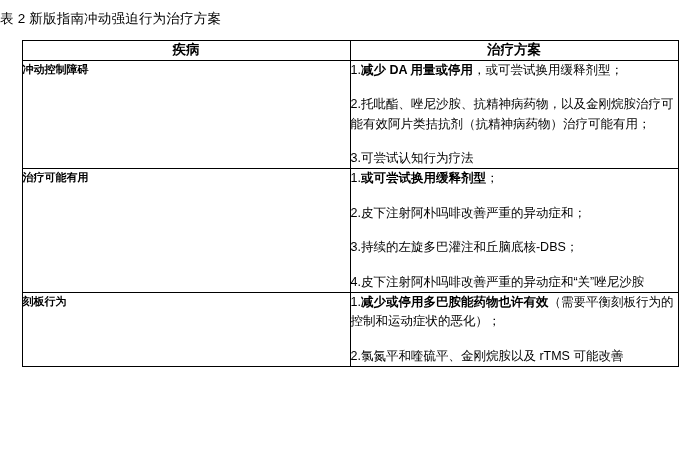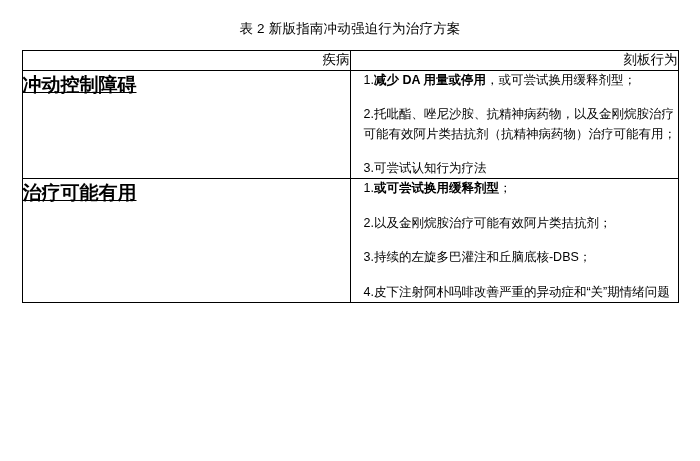--- a/index.html
+++ b/index.html
@@ -14,95 +14,100 @@
     color: #000000;
     overflow: hidden;
   }
   .page {
     position: relative;
     width: 700px;
     height: 461px;
     box-sizing: border-box;
   }
   .caption {
-    text-align: center;
     font-size: 13.5px;
     line-height: 1.4;
-    padding-top: 20px;
+    padding-top: 10px;
     padding-bottom: 11px;
     letter-spacing: 0.2px;
   }
   table.main {
     border-collapse: collapse;
     width: 657px;
     margin: 0 auto;
     table-layout: fixed;
   }
   table.main td, table.main th {
     border: 1px solid #000000;
     vertical-align: top;
     padding: 0;
   }
   th.hdr {
-    text-align: right;
-    font-weight: normal;
+    text-align: center;
+    font-weight: bold;
     font-size: 13.5px;
     padding: 7px 0 7px 0;
     height: 19px;
   }
   td.disease {
     font-weight: bold;
-    font-size: 19px;
+    font-size: 11px;
     padding: 13px 6px 8px 7px;
     line-height: 1.5;
     width: 128px;
-    text-decoration: underline;
   }
   td.treat {
     font-size: 12.5px;
     padding: 12px 9px 10px 8px;
     line-height: 1.55;
   }
   .line {
-    margin: 0 0 15px 13px;
+    margin: 0 0 15px 0;
   }
   .line:last-child {
     margin-bottom: 0;
   }
   .b { font-weight: bold; }
   .idx { font-weight: normal; }
 </style>
 </head>
 <body>
 
 <div class="page">
 
   <div class="caption">表 2 新版指南冲动强迫行为治疗方案</div>
 
   <table class="main">
     <thead>
       <tr>
         <th class="hdr">疾病</th>
-        <th class="hdr">刻板行为</th>
+        <th class="hdr">治疗方案</th>
       </tr>
     </thead>
     <tbody>
       <tr>
         <td class="disease">冲动控制障碍</td>
         <td class="treat">
           <div class="line"><span class="idx">1.</span><span class="b">减少 DA 用量或停用</span><span>，或可尝试换用缓释剂型；</span></div>
           <div class="line"><span class="idx">2.</span><span>托吡酯、唑尼沙胺、抗精神病药物，以及金刚烷胺治疗可能有效阿片类拮抗剂（抗精神病药物）治疗可能有用；</span></div>
           <div class="line"><span class="idx">3.</span><span>可尝试认知行为疗法</span></div>
         </td>
       </tr>
       <tr>
         <td class="disease">治疗可能有用</td>
         <td class="treat">
           <div class="line"><span class="idx">1.</span><span class="b">或可尝试换用缓释剂型</span><span>；</span></div>
-          <div class="line"><span class="idx">2.</span><span>以及金刚烷胺治疗可能有效阿片类拮抗剂；</span></div>
+          <div class="line"><span class="idx">2.</span><span>皮下注射阿朴吗啡改善严重的异动症和；</span></div>
           <div class="line"><span class="idx">3.</span><span>持续的左旋多巴灌注和丘脑底核-DBS；</span></div>
-          <div class="line"><span class="idx">4.</span><span>皮下注射阿朴吗啡改善严重的异动症和“关”期情绪问题</span></div>
+          <div class="line"><span class="idx">4.</span><span>皮下注射阿朴吗啡改善严重的异动症和“关”唑尼沙胺</span></div>
+        </td>
+      </tr>
+      <tr>
+        <td class="disease">刻板行为</td>
+        <td class="treat">
+          <div class="line"><span class="idx">1.</span><span class="b">减少或停用多巴胺能药物也许有效</span><span>（需要平衡刻板行为的控制和运动症状的恶化）；</span></div>
+          <div class="line"><span class="idx">2.</span><span>氯氮平和喹硫平、金刚烷胺以及 rTMS 可能改善</span></div>
         </td>
       </tr>
     </tbody>
   </table>
 
 </div>
 
 </body></html>

